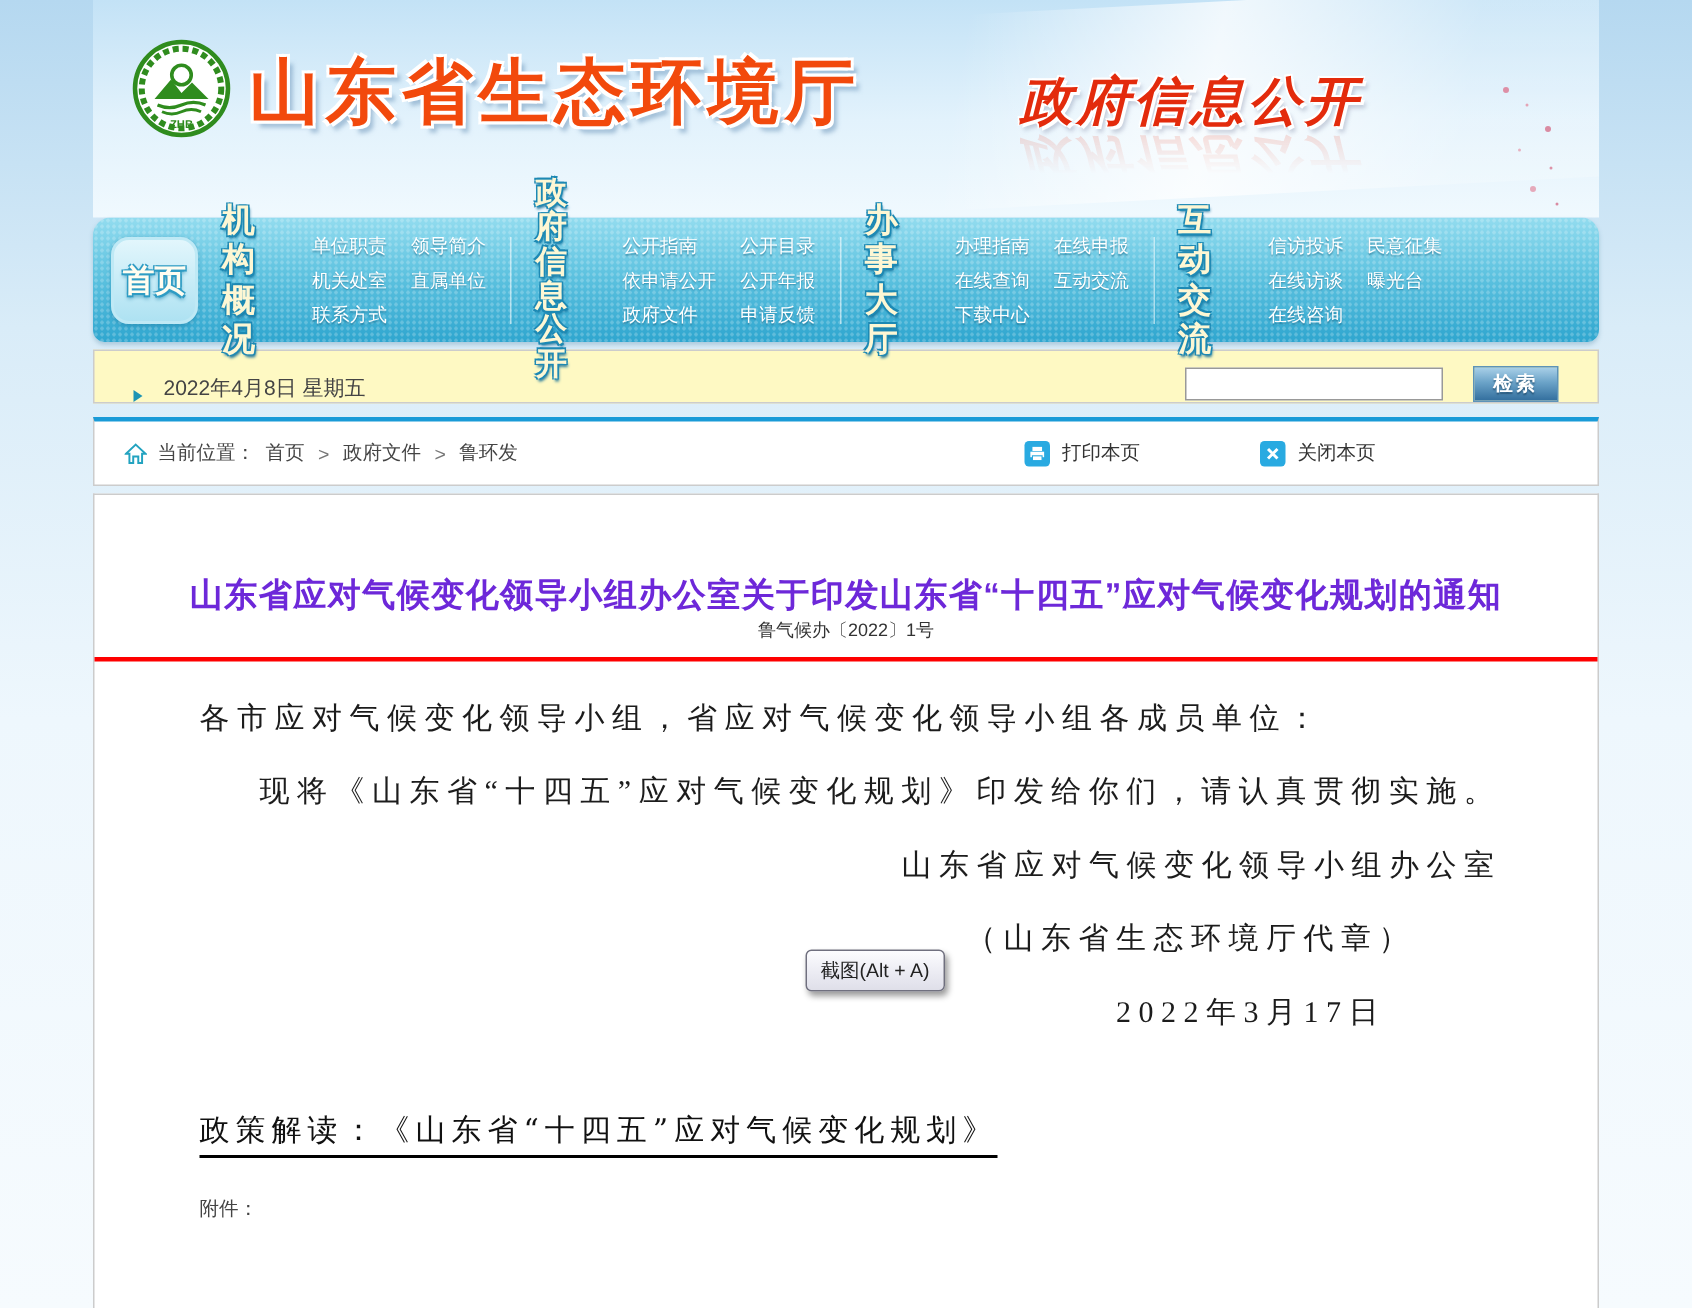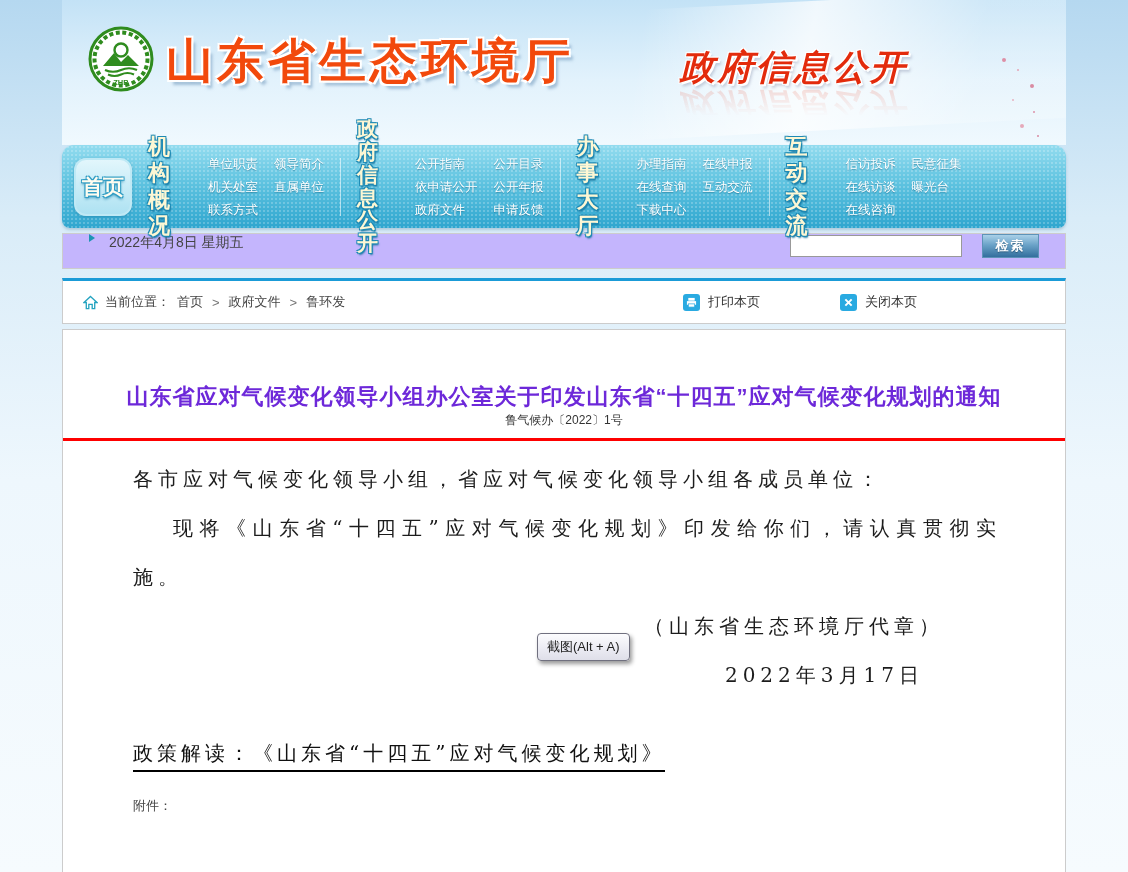--- a/index.html
+++ b/index.html
@@ -61,22 +61,22 @@
     text-shadow:-1px -1px 0 #1d89b4, 1px -1px 0 #1d89b4, -1px 1px 0 #1d89b4, 1px 1px 0 #1d89b4, 1px 2px 2px #14709a; }
   .nav-big.three { line-height:1.08; font-size:21px; }
   .nav-col { margin-left:16px; padding-top:2px; }
   .nav-col a { display:block; font-size:12.5px; line-height:23px; color:#fff;
     text-decoration:none; cursor:pointer; text-shadow:0 1px 1px rgba(20,90,120,.5);
     white-space:nowrap; }
   .nav-divider { width:1px; height:58px; background:rgba(255,255,255,.55);
     margin-left:16px; align-self:center; }
 
   
-  .datebar { height:36px; margin-top:5px; background:#c4b5fd; border:1px solid #ccc;
-    display:flex; align-items:flex-start; padding:0 26px; }
+  .datebar { height:36px; margin-top:5px; background:#fef9c3; border:1px solid #ccc;
+    display:flex; align-items:flex-end; padding:0 26px; }
   .date-arrow { width:0; height:0; border-left:6px solid #1d94b4;
     border-top:4px solid transparent; border-bottom:4px solid transparent; margin-right:14px; }
   .date-text { font-size:14px; color:#444; }
   .search-wrap { margin-left:auto; display:flex; align-items:center; }
   .search-input { width:172px; height:22px; border:1px solid #999; background:#fff;
     font-size:13px; padding:0 4px; outline:none; }
   .search-btn { width:57px; height:24px; margin-left:20px; border:1px solid #5d93b8;
     background:linear-gradient(180deg,#a9d0e8 0%,#6ba3c8 45%,#336f9e 100%);
     color:#fff; font-size:13px; font-weight:bold; letter-spacing:2px; cursor:pointer;
     text-shadow:0 1px 1px rgba(20,60,90,.6); }
@@ -95,21 +95,21 @@
 
   
   .docpanel { margin-top:5px; background:#fff; border:1px solid #ccc; border-bottom:none;
     height:554px; position:relative; }
   .doc-title { margin:52px 40px 0; text-align:center;
     font-size:22px; font-weight:bold; color:#6d28d9; letter-spacing:1px; }
   .doc-number { text-align:center; font-size:12px; color:#333; }
   .red-rule { margin-top:9px; height:3px; background:#fe0000; }
   .doc-body { margin:14px 64px 0 70px; font-family:"DejaVu Serif", serif;
     font-size:20px; letter-spacing:5px; line-height:49px; color:#1c1c1c; }
-  .doc-body p { margin:0; }
+  .doc-body p { margin:0;font-family:Liberation Serif, serif; }
   .par-indent { text-indent:2em; text-align:justify; }
   .sig { text-align:right; }
   .sig-org { padding-right:0; }
   .sig-seal { padding-right:57px; }
   .sig-date { padding-right:77px; font-family:"DejaVu Serif", serif; }
   .policy-row { margin:40px 0 0 70px; }
   .policy-row a { font-family:"DejaVu Serif", serif; font-size:20px; letter-spacing:4px;
     color:#111; text-decoration:none; border-bottom:2px solid #000; padding-bottom:5px;
     cursor:pointer; }
   .attach-label { margin:30px 0 0 70px; font-size:13px; color:#444; }
@@ -250,20 +250,21 @@
   </div>
 
   <div class="docpanel">
     <div class="doc-title">山东省应对气候变化领导小组办公室关于印发山东省“十四五”应对气候变化规划的通知</div>
     <div class="doc-number">鲁气候办〔2022〕1号</div>
     <div class="red-rule"></div>
 
     <div class="doc-body">
       <p>各市应对气候变化领导小组，省应对气候变化领导小组各成员单位：</p>
       <p class="par-indent">现将《山东省“十四五”应对气候变化规划》印发给你们，请认真贯彻实施。</p>
+      <p class="sig sig-org">山东省应对气候变化领导小组办公室</p>
       <p class="sig sig-seal">（山东省生态环境厅代章）</p>
       <p class="sig sig-date">2022年3月17日</p>
     </div>
 
     <div class="policy-row">
       <a>政策解读：《山东省“十四五”应对气候变化规划》</a>
     </div>
 
     <div class="attach-label">附件：</div>
 

